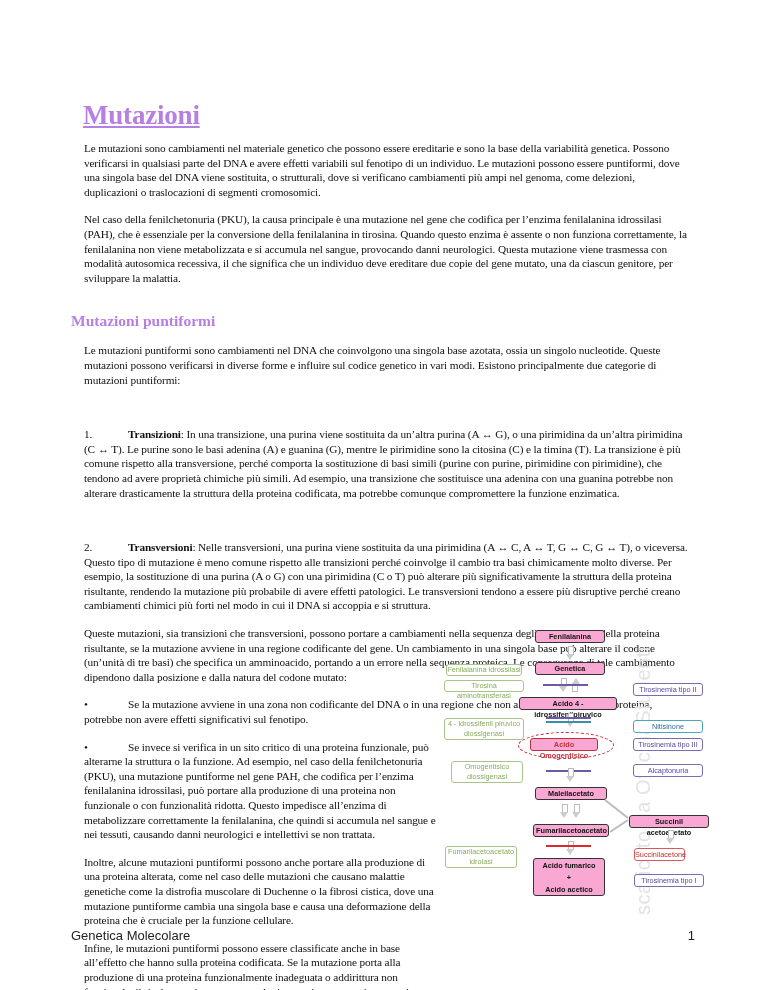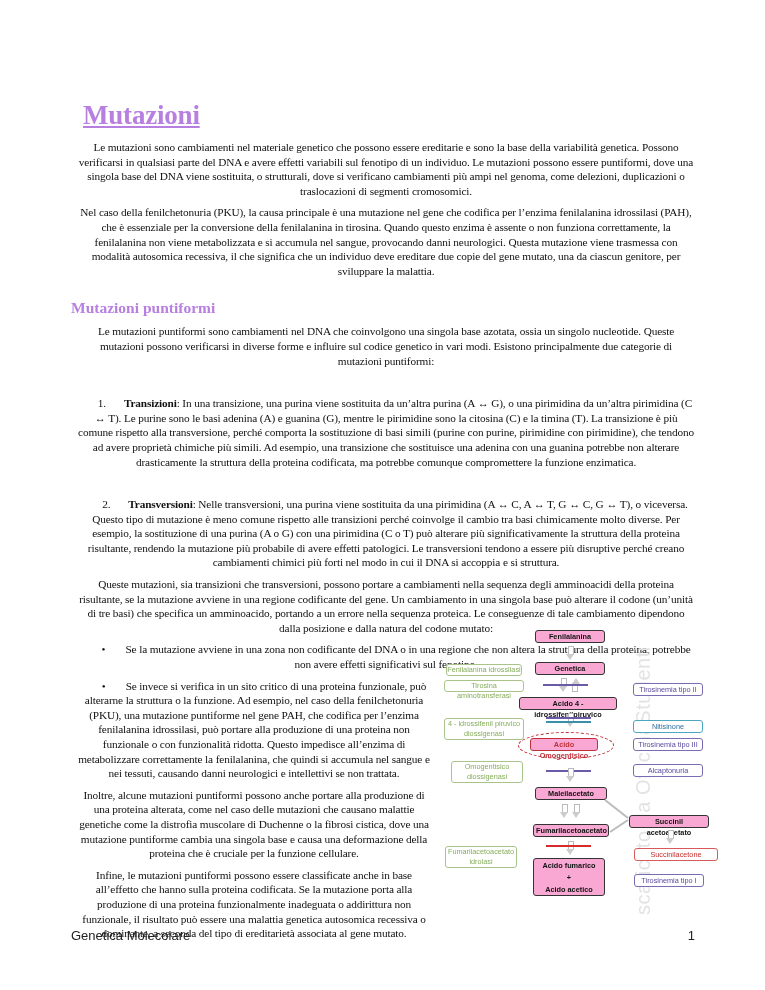--- a/index.html
+++ b/index.html
@@ -1,21 +1,21 @@
 <!DOCTYPE html>
 <html><head>
 <meta charset="utf-8">
 <style>
   html, body { margin: 0; padding: 0; background: #ffffff; }
   body { width: 765px; height: 990px; position: relative; overflow: hidden;
          font-family: "Liberation Serif", "DejaVu Serif", serif; color: #111; }
   .page { position: absolute; left: 71px; top: 90px; width: 630px; }
   .title { font-size: 27px; font-weight: bold; color: #b77fe0; margin: 12px; line-height: 26px; letter-spacing: -0.2px; text-decoration: underline; }
   .h2 { font-size: 15.5px; font-weight: bold; color: #b77fe0; margin: 0; line-height: 18px; }
-  p { margin: 7px; font-size: 11.3px; line-height: 14.6px; text-align: center; letter-spacing: -0.15px; }
+  p { margin: 13px; font-size: 11.3px; line-height: 14.6px; text-align: left; letter-spacing: -0.15px; }
   .gap { height: 14px; }
   .num { display: inline-block; width: 44px; }
   .bul { display: inline-block; width: 44px; }
   b { font-weight: bold; }
   .narrow p { width: 352px; }
 
   .footer { position: absolute; top: 928px; left: 71px; width: 624px;
             font-family: "Liberation Sans", "DejaVu Sans", sans-serif; font-size: 13px; color: #222; }
   .footer .right { position: absolute; right: 0; top: 0; }
 
@@ -113,20 +113,20 @@
     </div>
   <div class="enz" style="left:5px;top:226px;width:72px;height:22px;">
     <div>Fumarilacetoacetato</div>
     <div>idrolasi</div>
   </div>
 
   <div class="dis" style="left:193px;top:63px;width:70px;height:13px;">Tirosinemia tipo II</div>
   <div class="dis nit" style="left:193px;top:100px;width:70px;height:13px;">Nitisinone</div>
   <div class="dis" style="left:193px;top:118px;width:70px;height:13px;">Tirosinemia tipo III</div>
   <div class="dis" style="left:193px;top:144px;width:70px;height:13px;">Alcaptonuria</div>
-  <div class="dis succ" style="left:194px;top:228px;width:84px;height:13px;">Succinilacetone</div>
+  <div class="dis succ" style="left:194px;top:228px;width:51px;height:13px;">Succinilacetone</div>
   <div class="dis" style="left:194px;top:246px;width:70px;height:13px;margin-top:8px;">Tirosinemia tipo I</div>
 </div>
 
 <div class="footer">
   <span>Genetica Molecolare</span>
   <span class="right">1</span>
 </div>
 
 </body></html>

